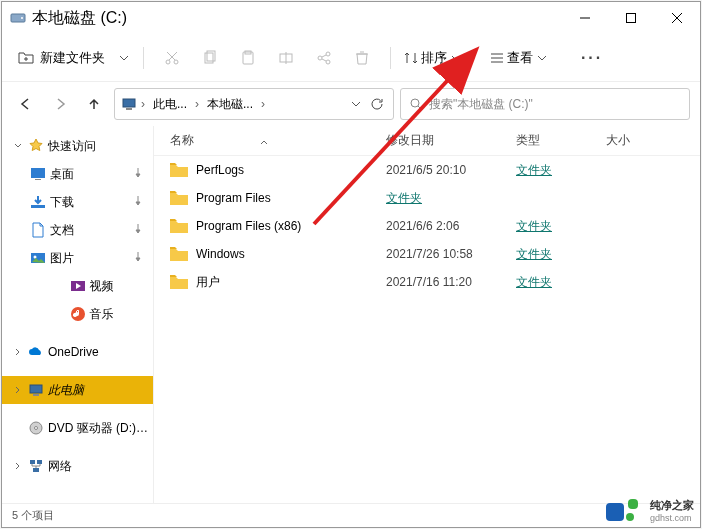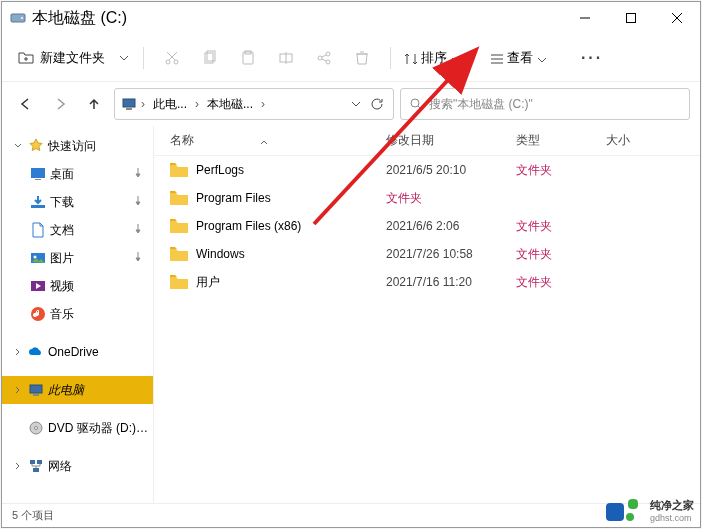--- a/index.html
+++ b/index.html
@@ -19,41 +19,41 @@
 .new-folder { display: flex; align-items: center; gap: 6px; padding: 4px 6px; }
 .new-folder svg { width: 16px; height: 16px; }
 .new-folder span { font-size: 13px; }
 .chev { width: 14px; height: 14px; display: flex; align-items: center; justify-content: center; color: #555; }
 .chev svg { width: 10px; height: 10px; }
 .sep { width: 1px; height: 22px; background: #ddd; margin: 0 6px; }
 .iconbtn { width: 32px; height: 32px; display: flex; align-items: center; justify-content: center; color: #444; }
 .iconbtn svg { width: 16px; height: 16px; }
 .iconbtn.disabled { color: #bbb; }
 .cmd-spacer { flex: 0 0 14px; }
-.cmd-group { display: flex; align-items: flex-end; gap: 2px; }
+.cmd-group { display: flex; align-items: center; gap: 2px; }
 .cmd-label { font-size: 13px; }
 .more { letter-spacing: 2px; font-weight: bold; color: #444; padding: 0 6px; }
 
 
 .navbar { height: 44px; display: flex; align-items: center; padding: 6px 10px; gap: 6px; }
 .navicon { width: 28px; height: 28px; display: flex; align-items: center; justify-content: center; color: #555; }
 .navicon svg { width: 14px; height: 14px; }
 .addressbar { flex: 1; height: 32px; border: 1px solid #ccc; border-radius: 3px; display: flex; align-items: center; padding: 0 6px; gap: 4px; font-size: 12px; }
 .addressbar .pc-icon { width: 16px; height: 16px; }
 .crumb { padding: 2px 4px; }
 .crumb-sep { color: #666; }
 .addr-spacer { flex: 1; }
 .searchbox { width: 290px; height: 32px; border: 1px solid #ccc; border-radius: 3px; display: flex; align-items: center; padding: 0 8px; gap: 6px; color: #888; font-size: 12px; }
 .searchbox svg { width: 14px; height: 14px; }
 
 
 .main { flex: 1; display: flex; overflow: hidden; }
 .sidebar { width: 152px; border-right: 1px solid #eee; padding: 6px 0; overflow-y: auto; font-size: 12px; }
 .side-item { display: flex; align-items: center; height: 28px; padding-left: 10px; gap: 4px; }
-.side-item.indent { padding-left: 28px; }
+.side-item.indent { padding-left: 28px; justify-content: center; }
 .side-item.selected { background: #eab308; font-style: italic; }
 .side-caret { width: 12px; display: flex; align-items: center; justify-content: center; color: #666; }
 .side-caret svg { width: 8px; height: 8px; }
 .side-icon { width: 16px; height: 16px; display: flex; align-items: center; justify-content: center; }
 .side-icon svg { width: 16px; height: 16px; }
 .pin { margin-left: auto; margin-right: 10px; color: #888; }
 .pin svg { width: 10px; height: 10px; }
 .side-gap { height: 10px; }
 
 .content { flex: 1; display: flex; flex-direction: column; overflow: hidden; }
@@ -61,21 +61,21 @@
 .col-name { width: 216px; display: flex; align-items: flex-end; gap: 6px; }
 .col-name .sort-caret svg { width: 8px; height: 8px; vertical-align: middle; }
 .col-date { width: 130px; }
 .col-type { width: 90px; }
 .col-size { width: 60px; }
 .filelist { flex: 1; overflow-y: auto; }
 .filerow { height: 28px; display: flex; align-items: center; font-size: 12px; padding-left: 16px; }
 .filerow .fname { width: 216px; display: flex; align-items: center; gap: 8px; }
 .folder-icon { width: 18px; height: 14px; }
 .filerow .fdate { width: 130px; color: #444; }
-.filerow .ftype { width: 90px; color: #be185d; }
+.filerow .ftype { width: 90px; color: #0f766e; text-decoration: underline; }
 
 
 .statusbar { height: 24px; border-top: 1px solid #eee; display: flex; align-items: center; padding: 0 10px; font-size: 11px; color: #555; }
 
 
 .arrow-annot { position: absolute; top: 44px; left: 304px; width: 180px; height: 184px; pointer-events: none; }
 .arrow-annot svg { width: 100%; height: 100%; }
 
 
 .watermark { position: absolute; right: 8px; bottom: 6px; font-size: 11px; color: #888; display: flex; align-items: center; gap: 4px; }

